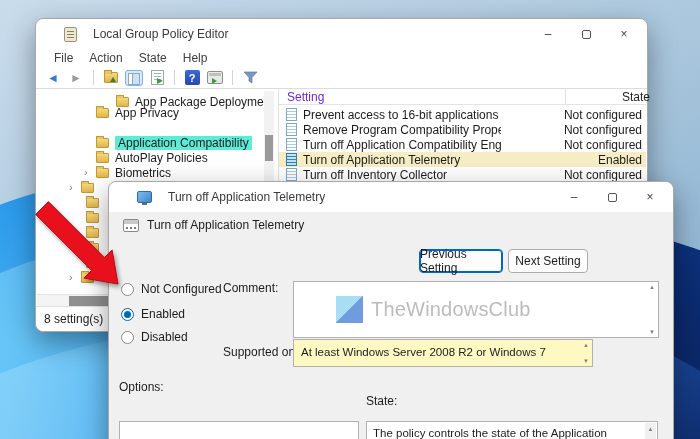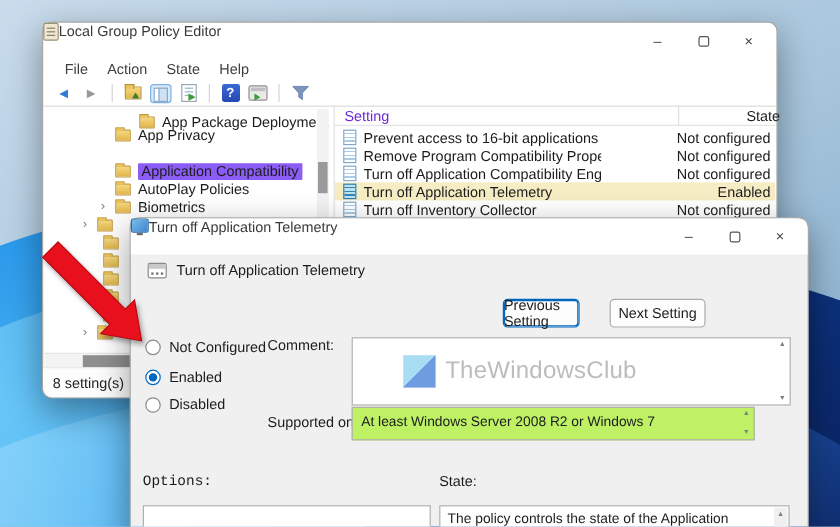--- a/index.html
+++ b/index.html
@@ -23,21 +23,21 @@
     background:radial-gradient(ellipse at 70% 70%,#0a1c55 0%,#0b2a6e 55%,#0d3c92 100%);
     border-radius:55% 45% 40% 60%; transform:rotate(18deg); }
   .wp-dark2 { position:absolute; right:-120px; bottom:-140px; width:420px; height:240px;
     background:linear-gradient(110deg,rgba(56,130,235,.9),rgba(20,60,160,0) 70%);
     border-radius:50%; transform:rotate(24deg); }
 
   
   .window { position:absolute; background:#fff; border:1px solid #a8a8a8;
     box-shadow:0 10px 28px rgba(0,0,0,.38); }
   .titlebar { position:absolute; left:0; top:0; right:0; height:30px; display:flex;
-    align-items:flex-start; padding-left:0; gap:0; }
+    align-items:center; padding-left:28px; gap:16px; }
   .title-text { font-size:12px; color:#3a3a3a; }
   .win-controls { position:absolute; right:4px; top:0; height:30px; display:flex; }
   .wc-btn { width:38px; height:30px; display:flex; align-items:center; justify-content:center;
     color:#444; font-size:12px; }
   .wc-max-glyph { width:9px; height:9px; border:1px solid #555; border-radius:2px; }
 
   
   .gpedit { left:35px; top:18px; width:613px; height:314px; border-radius:8px; }
   .gp-app-icon { width:13px; height:15px; background:#efe7d2; border:1px solid #9c9076;
     border-radius:2px; position:relative; }
@@ -83,21 +83,21 @@
 
   
   .tree { position:absolute; left:0; top:69px; width:242px; bottom:37px; overflow:hidden; }
   .tree-row { position:absolute; height:15px; display:flex; align-items:center; font-size:12px; color:#1c1c1c; }
   .chev { width:10px; color:#7a7a7a; font-size:11px; line-height:1; margin-right:2px; }
   .f-ico { width:13px; height:10px; background:linear-gradient(#f4d87e,#e2b54a);
     border:1px solid #c09a3a; border-radius:1px; position:relative; margin-right:6px; flex:none; }
   .f-ico::before { content:""; position:absolute; left:-1px; top:-3px; width:6px; height:2px;
     background:#eac45e; border:1px solid #c09a3a; border-bottom:none; border-radius:1px 1px 0 0; }
   .tree-label { white-space:nowrap; }
-  .tree-label.selected { background:#8b5cf6; padding:0 3px; border-radius:1px;text-align:right; }
+  .tree-label.selected { background:#5eead4; padding:0 3px; border-radius:1px;text-align:right; }
   .tree-vscroll { position:absolute; left:228px; top:3px; width:10px; height:90px; background:#f2f2f2; }
   .tree-vscroll .thumb { position:absolute; left:1px; top:44px; width:8px; height:26px; background:#9a9a9a; }
 
   
   .list { position:absolute; left:243px; top:69px; right:1px; bottom:37px; font-size:12px; }
   .list-header { position:absolute; left:0; top:0; right:0; height:17px; border-bottom:1px solid #e4e4e4; }
   .lh-setting { position:absolute; left:8px; top:2px; color:#6d28d9; }
   .lh-state { position:absolute; left:287px; width:140px; top:2px; text-align:center; color:#222; }
   .lh-div { position:absolute; left:286px; top:1px; width:1px; height:15px; background:#e0e0e0; }
   .list-row { position:absolute; left:0; right:0; height:15px; display:flex; align-items:center; color:#1c1c1c; }
@@ -127,33 +127,33 @@
 
   .policy-head { position:absolute; left:14px; top:6px; display:flex; align-items:center; gap:8px; }
   .pol-ico { width:16px; height:13px; background:#fff; border:1px solid #8a8a8a; border-radius:2px; position:relative; }
   .pol-ico::before { content:""; position:absolute; left:0; right:0; top:0; height:4px; background:#c9c9c9; }
   .pol-ico::after { content:""; position:absolute; left:2px; bottom:2px; width:2px; height:2px;
     background:#7a7a7a; box-shadow:4px 0 0 #7a7a7a, 8px 0 0 #7a7a7a; }
 
   .btn { position:absolute; height:24px; background:#fdfdfd; border:1px solid #ababab; border-radius:4px;
     font-size:12px; color:#1c1c1c; display:flex; align-items:center; justify-content:center; }
   .btn.focus { border:1px solid #0067c0; box-shadow:0 0 0 1px #0067c0 inset; }
-  .btn-prev { left:310px; top:37px; width:64px; }
+  .btn-prev { left:310px; top:37px; width:84px; }
   .btn-next { left:399px; top:37px; width:80px; }
 
   .radio-row { position:absolute; left:12px; display:flex; align-items:center; gap:7px; }
   .radio { width:13px; height:13px; border-radius:50%; border:1px solid #8a8a8a; background:#fff;
     position:relative; flex:none; }
   .radio.on { border-color:#0067c0; }
   .radio.on::after { content:""; position:absolute; inset:2px; border-radius:50%; background:#0067c0; }
 
   .fld-label { position:absolute; left:114px; }
   .box { position:absolute; background:#fff; border:1px solid #b0b0b0; }
   .comment-box { left:184px; top:69px; width:366px; height:57px; }
-  .supported-box { left:184px; top:127px; width:336px; height:28px; background:#bef264; }
+  .supported-box { left:184px; top:127px; width:300px; height:28px; background:#fef9c3; }
   .spin-col { position:absolute; right:0; top:0; bottom:0; width:12px; display:flex;
     flex-direction:column; justify-content:space-between; align-items:center; padding:2px 0;
     font-size:6px; color:#808080; }
   .supported-text { position:absolute; left:7px; top:6px; font-size:11.5px; white-space:nowrap; }
 
   .watermark { position:absolute; left:42px; top:14px; display:flex; align-items:center; gap:8px; }
   .twc-logo { width:27px; height:27px;
     background:linear-gradient(to bottom right,#a9ddf3 0 49.5%,#6f9be0 50% 100%); }
   .twc-text { font-size:20px; color:#bcbcbc; letter-spacing:.2px; }
 
@@ -387,21 +387,21 @@
 
       <span class="fld-label" style="top:133px;">Supported on:</span>
       <div class="box supported-box">
         <span class="supported-text">At least Windows Server 2008 R2 or Windows 7</span>
         <div class="spin-col">
           <span>▲</span>
           <span>▼</span>
         </div>
       </div>
 
-      <span class="fld-label" style="left:10px; top:182px;font-family:Liberation Mono, monospace;">Options:</span>
+      <span class="fld-label" style="left:10px; top:168px;">Options:</span>
       <span class="fld-label" style="left:257px; top:182px;">State:</span>
 
       <div class="box options-box"></div>
 
       <div class="box help-box">
         <div class="help-text">
           <p>The policy controls the state of the Application Telemetry engine in the system.</p>
 
         </div>
         <div class="help-scroll">

